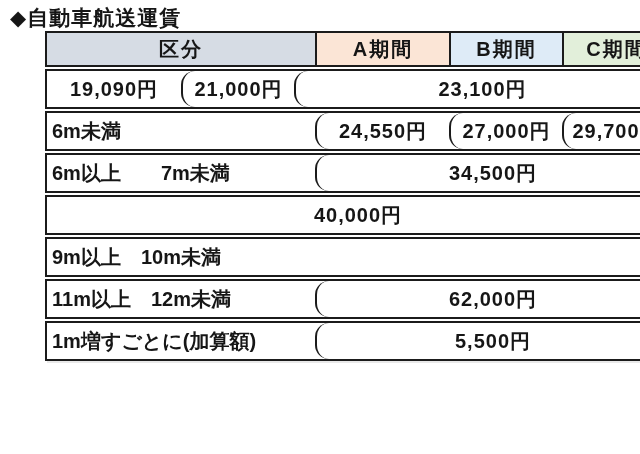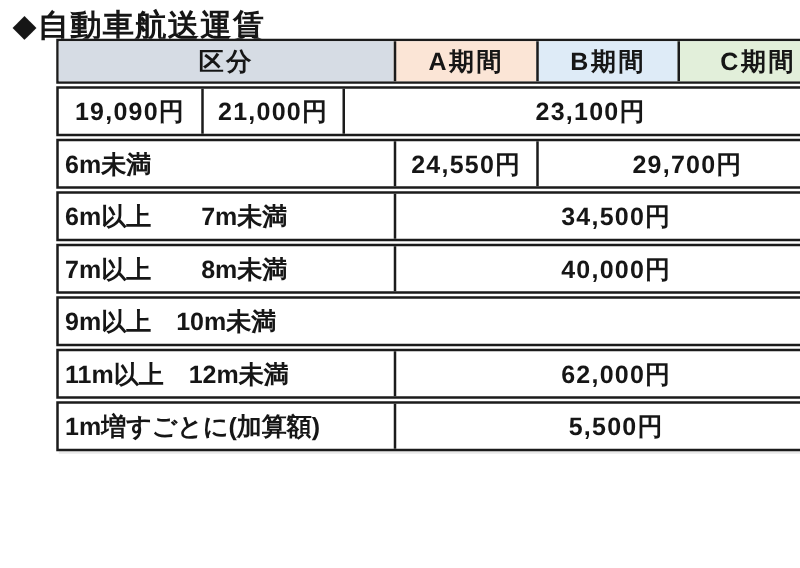--- a/index.html
+++ b/index.html
@@ -19,21 +19,21 @@
     font-family: "Liberation Sans", "DejaVu Sans", sans-serif;
     font-weight: bold;
     color: var(--text_color);
     position: relative;
     overflow: hidden;
   }
   .page-title {
     position: absolute;
     left: 10px;
     top: 4px;
-    font-size: 25px;
+    font-size: 21px;
     letter-spacing: 1px;
     white-space: nowrap;
   }
   .fare-table {
     position: absolute;
     left: 8px;
     top: 31px;
     width: 626px;
     display: flex;
     flex-direction: column;
@@ -52,29 +52,29 @@
   .t-row.header { height: 36px; }
   .cell {
     display: flex;
     align-items: center;
     font-size: 20px;
     white-space: nowrap;
     overflow: hidden;
   }
   .cell + .cell { border-left: 2px solid var(--border_color); }
   .c-label { width: 268px; justify-content: flex-start; padding-left: 5px; }
-  .c-a { width: 114px; justify-content: center; }
+  .c-a { width: 134px; justify-content: center; }
   .c-b { width: 113px; justify-content: center; }
   .c-c { flex: 1; justify-content: center; }
   .c-merged { flex: 1; justify-content: center; }
   .header .c-label { justify-content: center; padding-left: 0; background: var(--category_header_bg); }
   .header .c-a { background: var(--period_a_bg); }
   .header .c-b { background: var(--period_b_bg); }
   .header .c-c { background: var(--period_c_bg); }
-  .num { letter-spacing: 1px; }
+  .num { letter-spacing: 1px; border-radius: 14px; }
   .hdr-txt { letter-spacing: 2px; }
 </style>
 </head>
 <body>
 
 <div class="page-title">◆自動車航送運賃</div>
 
 <div class="fare-table">
 
   <div class="t-row header">
@@ -86,30 +86,30 @@
 
   <div class="t-row">
     <div class="cell c-a num">19,090円</div>
     <div class="cell c-b num">21,000円</div>
     <div class="cell c-c num">23,100円</div>
   </div>
 
   <div class="t-row">
     <div class="cell c-label">6m未満</div>
     <div class="cell c-a num">24,550円</div>
+    <div class="cell c-b num">27,000円</div>
     <div class="cell c-c num">29,700円</div>
   </div>
 
   <div class="t-row">
     <div class="cell c-label">6m以上　　7m未満</div>
     <div class="cell c-merged num">34,500円</div>
   </div>
 
   <div class="t-row">
-    <div class="cell c-label">7m以上　　8m未満</div>
     <div class="cell c-merged num">40,000円</div>
   </div>
 
 
   <div class="t-row">
     <div class="cell c-label">9m以上　10m未満</div>
   </div>
 
 
   <div class="t-row">

